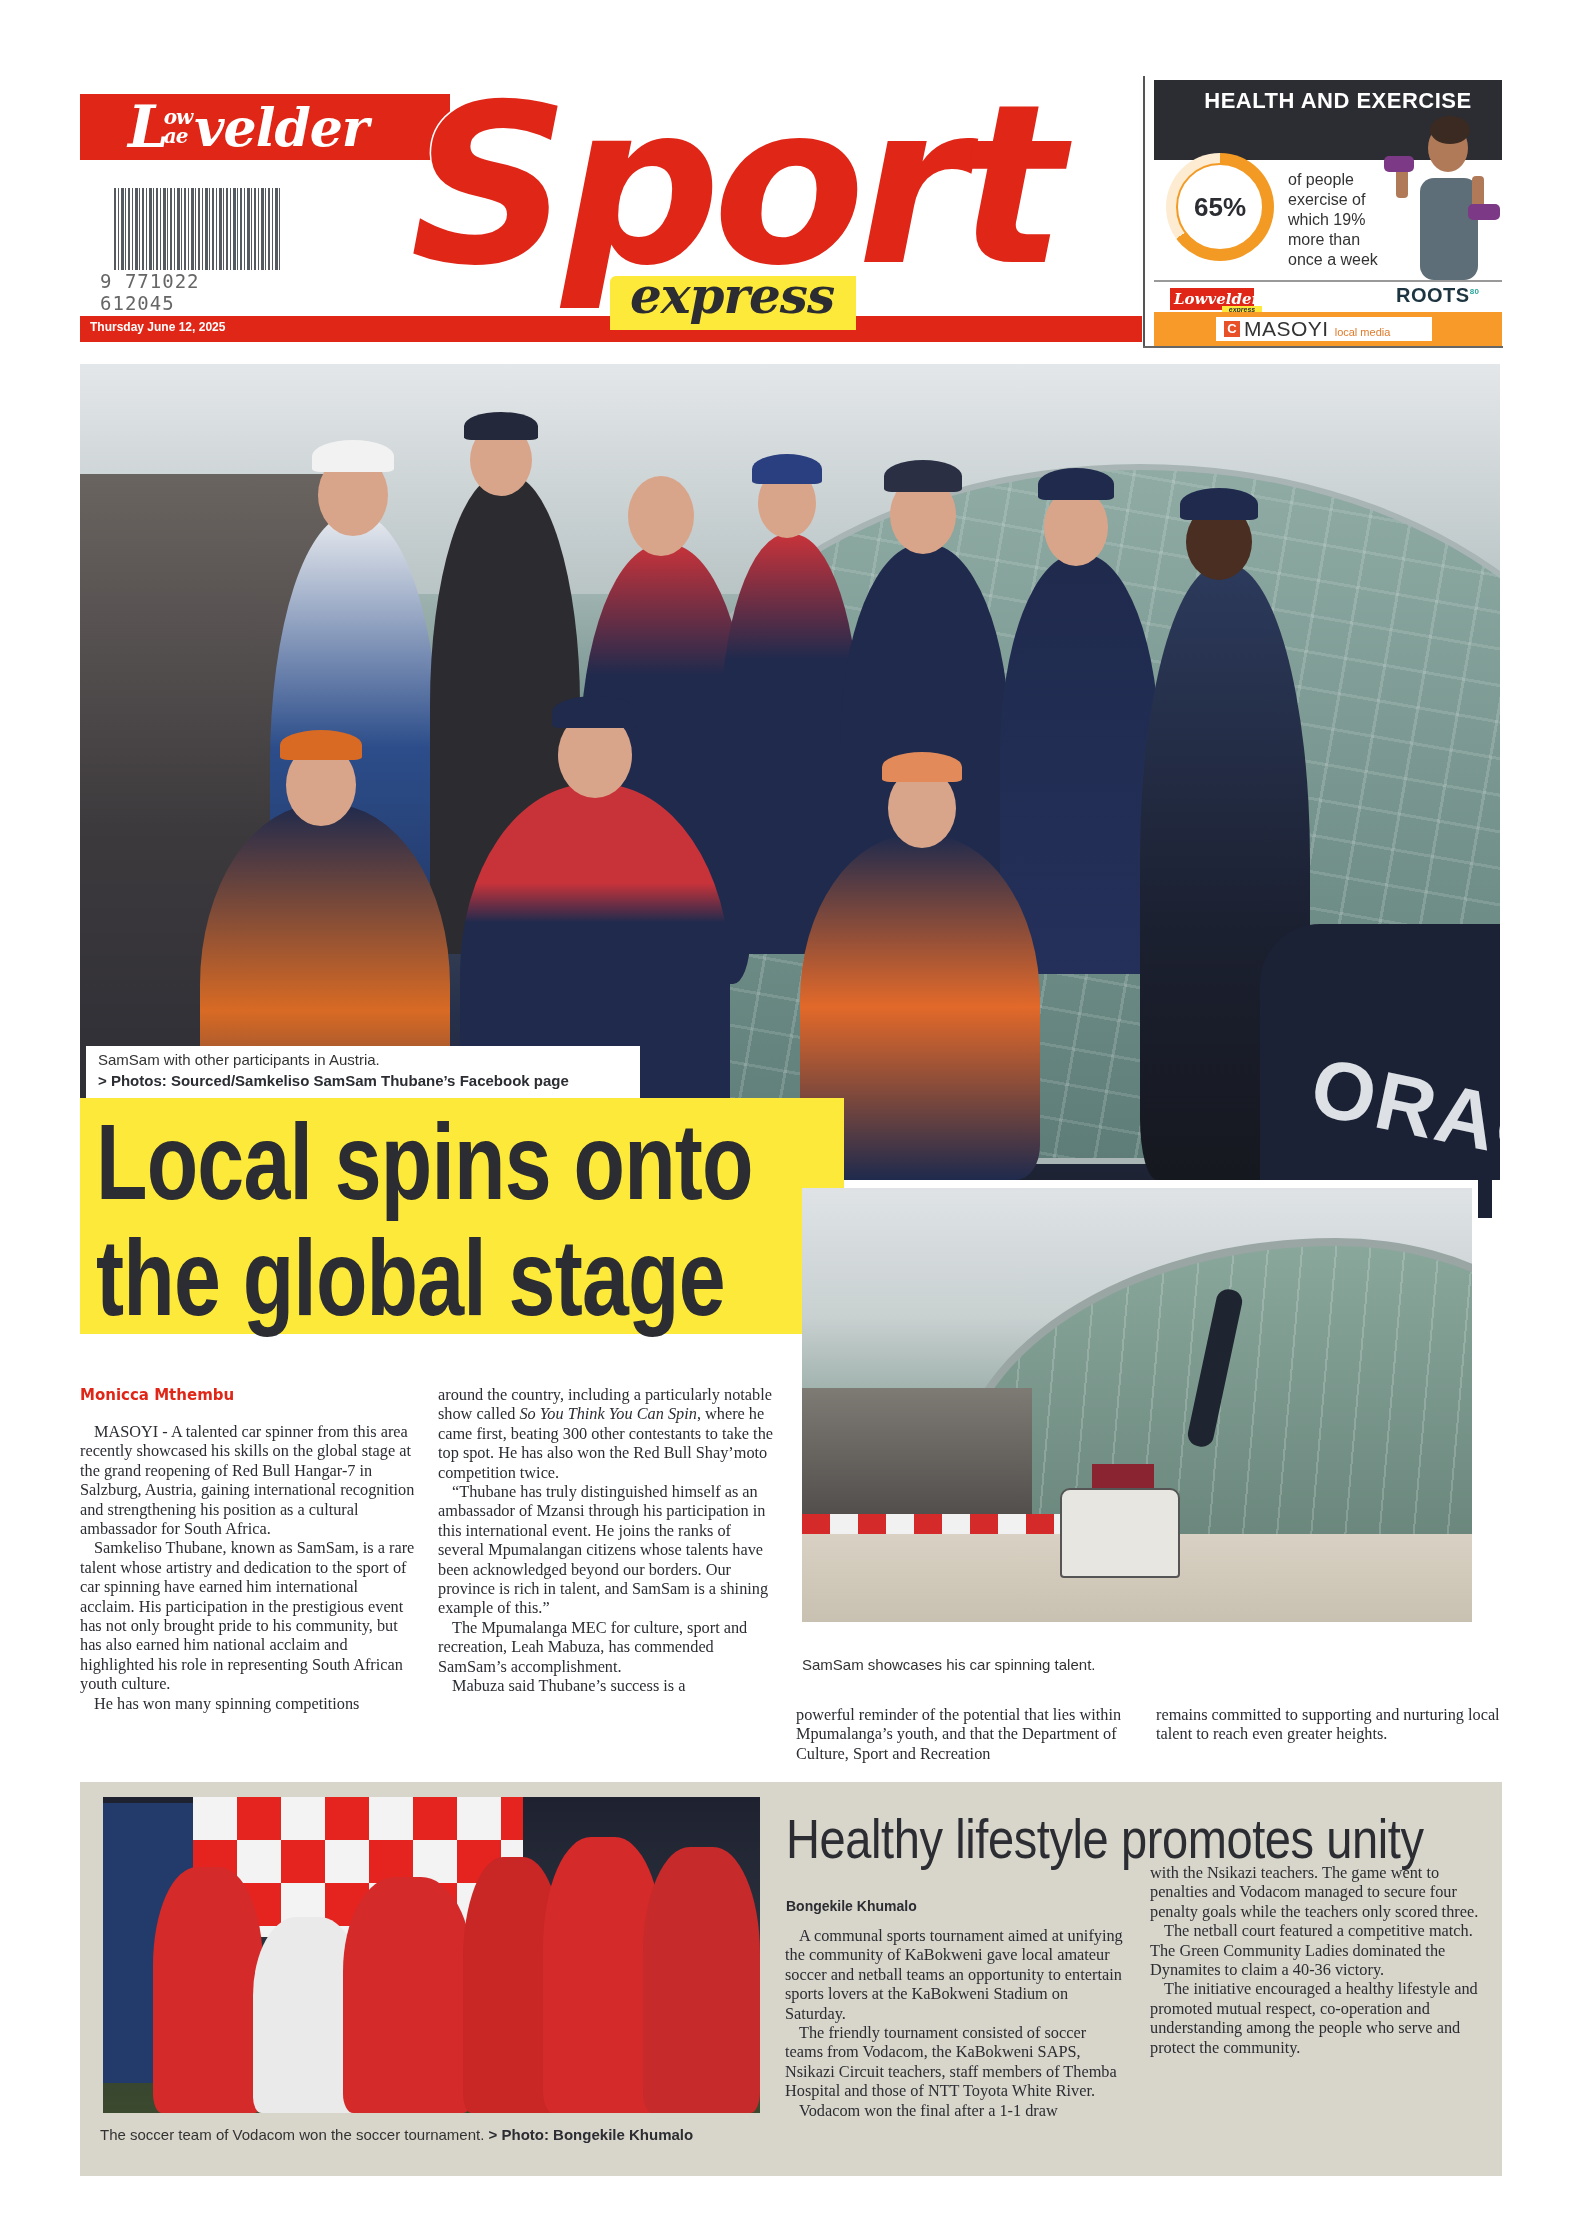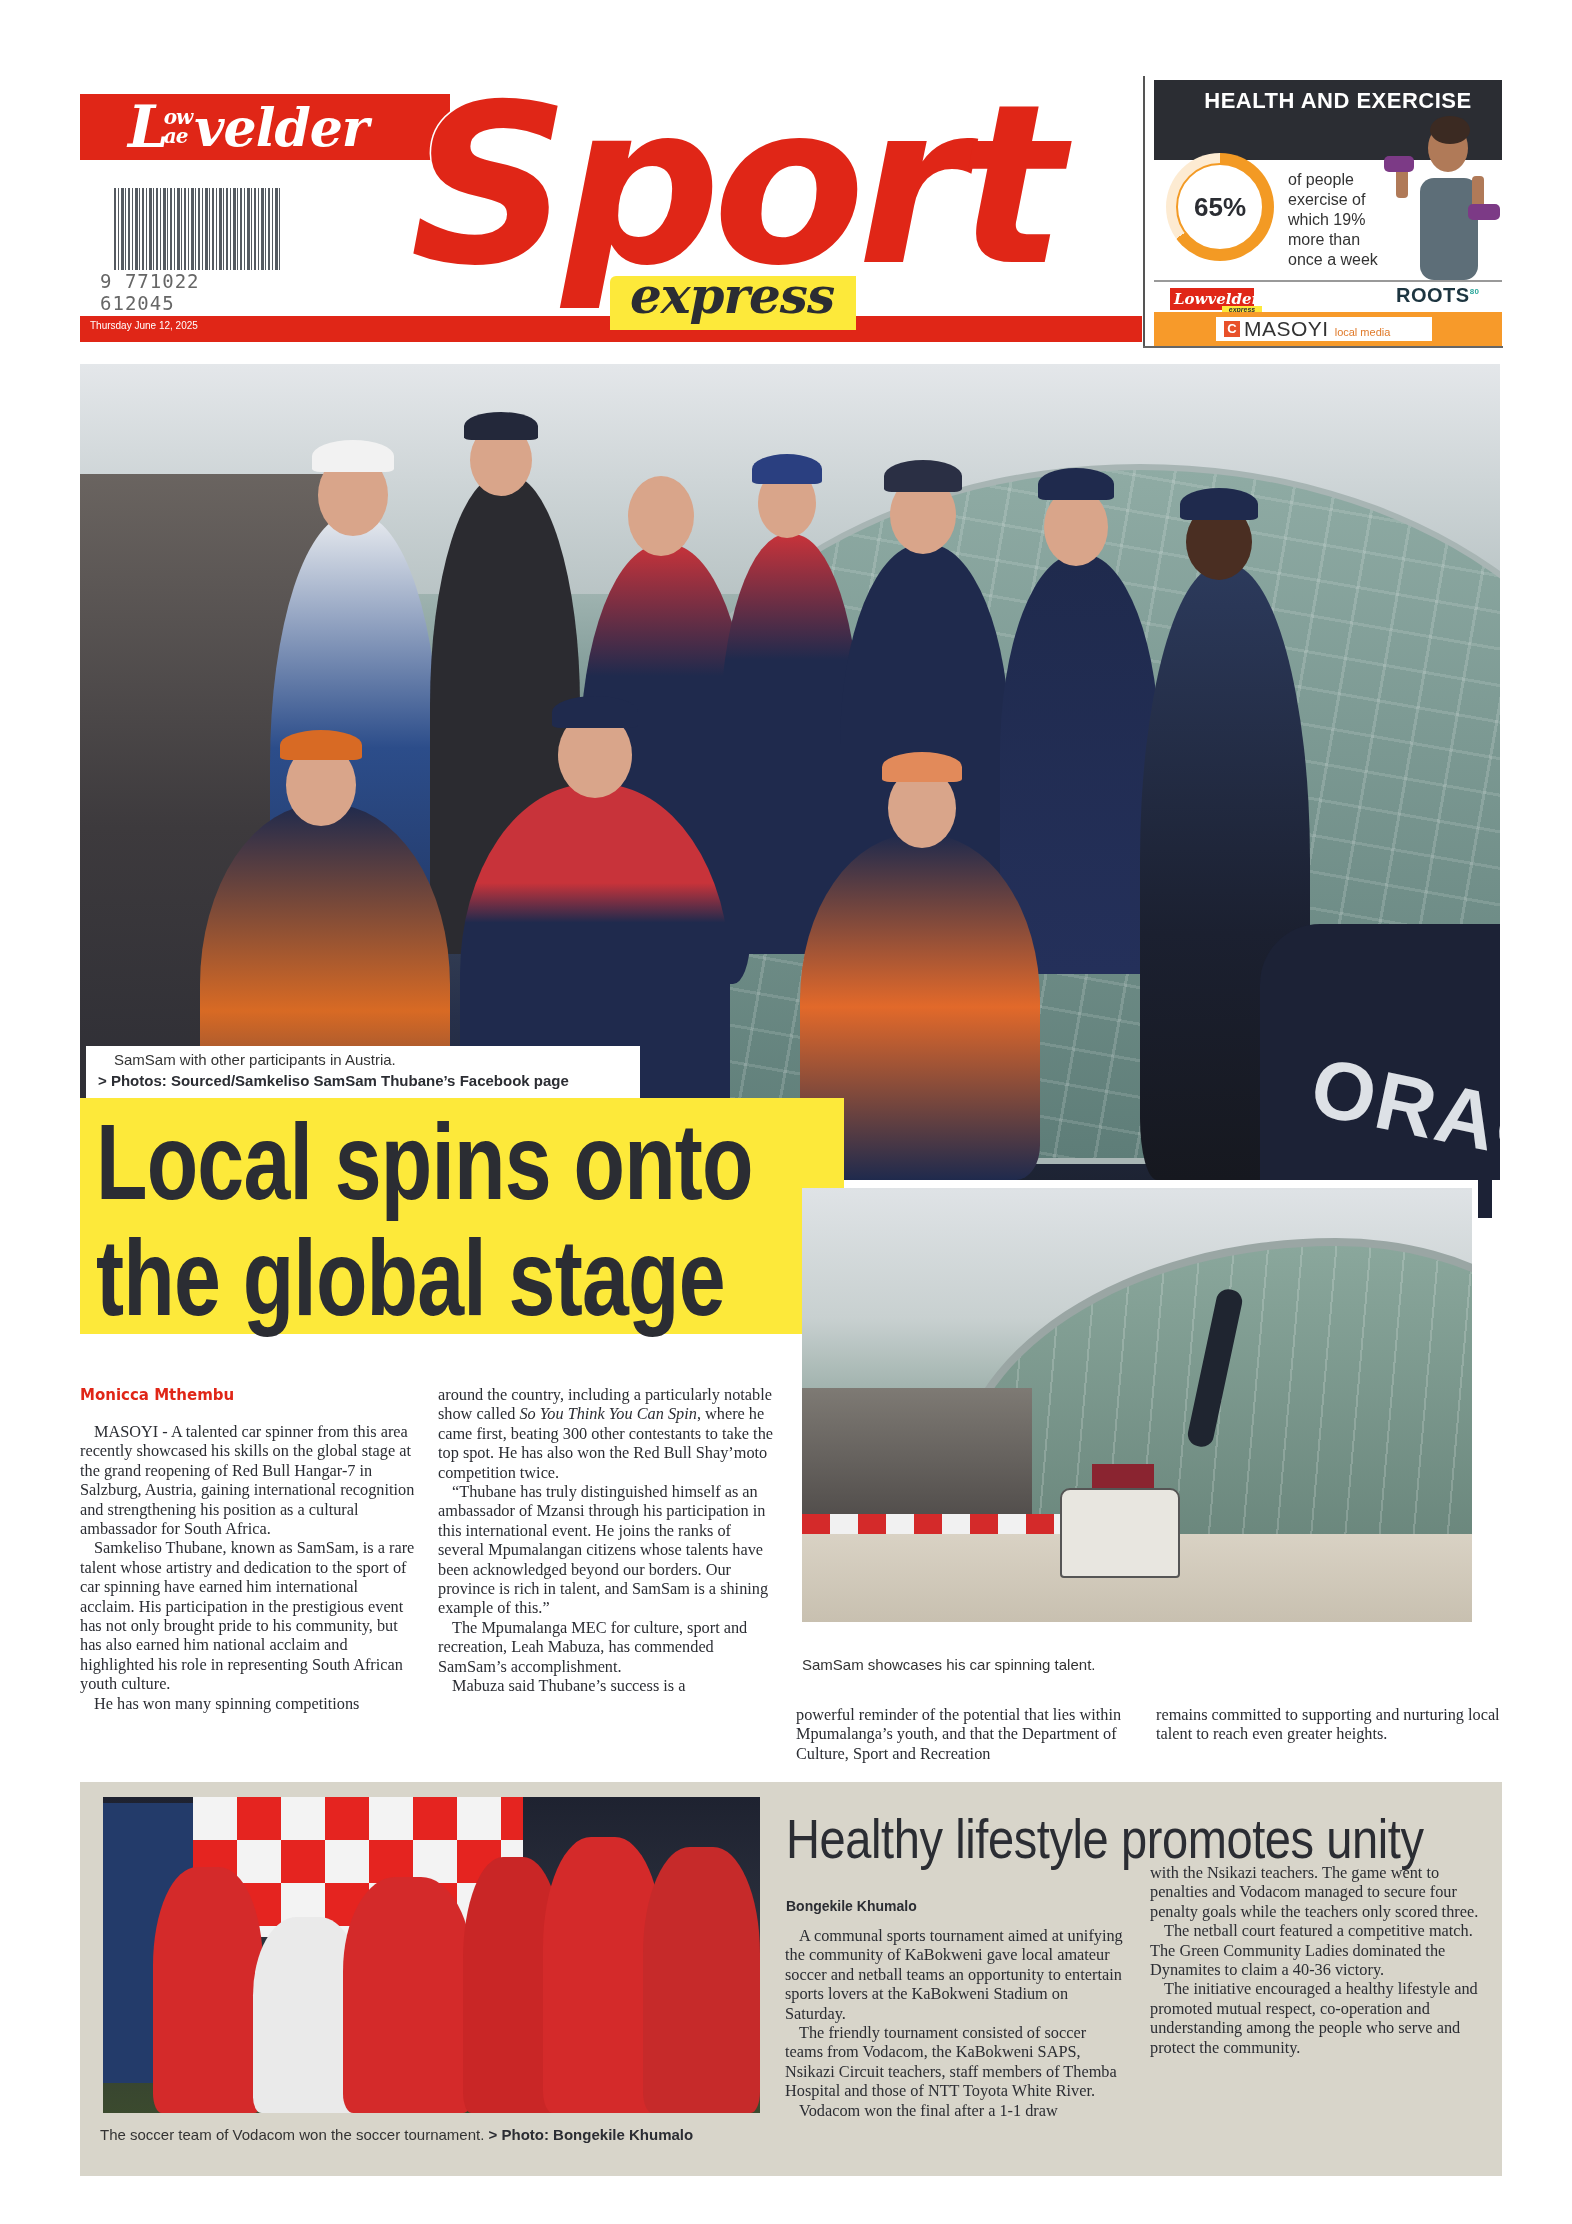--- a/index.html
+++ b/index.html
@@ -9,21 +9,21 @@
     .masthead { position: absolute; left: 80px; top: 80px; width: 1062px; height: 262px; }
     .lv-bar { position: absolute; left: 0; top: 14px; width: 370px; height: 66px; background: #e02617; }
     .lv-logo { position: absolute; left: 48px; top: 14px; height: 66px; display: flex; align-items: center; color: #fff; font-family: "DejaVu Serif", serif; font-style: italic; font-weight: bold; font-size: 52px; letter-spacing: -1px; }
     .lv-logo .l-big { font-size: 58px; }
     .lv-logo .l-stack { display: inline-flex; flex-direction: column; font-size: 20px; line-height: 19px; margin: 0 2px 0 -4px; }
     .barcode { position: absolute; left: 34px; top: 108px; width: 168px; height: 100px; }
     .barcode-bars { position: absolute; left: 0; top: 0; width: 168px; height: 88px;
       background: repeating-linear-gradient(90deg, #555a61 0 2px, #fff 2px 4px, #555a61 4px 5px, #fff 5px 7px, #555a61 7px 10px, #fff 10px 11px, #555a61 11px 12px, #fff 12px 14px); }
     .barcode-digits { position: absolute; left: -18px; top: 82px; font-family: "DejaVu Sans Mono", monospace; font-size: 19px; color: #666; background: #fff; padding: 0 4px; letter-spacing: 1px; }
     .date-bar { position: absolute; left: 0; top: 236px; width: 1062px; height: 26px; background: #e02617; }
-    .date-text { position: absolute; left: 10px; top: 240px; color: #fff; font-weight: normal; font-size: 10px; }
+    .date-text { position: absolute; left: 10px; top: 240px; color: #fff; font-weight: bold; font-size: 12px; }
     .sport-word { position: absolute; left: 330px; top: -6px; font-family: "DejaVu Sans", sans-serif; font-weight: bold; font-style: italic; font-size: 222px; line-height: 222px; color: #e02617; letter-spacing: -8px; -webkit-text-stroke: 3px #fff; paint-order: stroke fill; }
     .express-tag { position: absolute; left: 530px; top: 196px; width: 246px; height: 54px; background: #fde93a; border-radius: 6px 0 0 0; }
     .express-word { position: absolute; left: 550px; top: 186px; font-family: "DejaVu Serif", serif; font-style: italic; font-weight: bold; font-size: 50px; color: #2b2d33; letter-spacing: -1px; }
 
     
     .ad-rule { position: absolute; left: 1143px; top: 76px; width: 2px; height: 270px; background: #555; }
     .ad { position: absolute; left: 1154px; top: 80px; width: 348px; height: 266px; }
     .ad-header { position: absolute; left: 0; top: 0; width: 348px; height: 80px; background: #2b2d33; }
     .ad-title { position: absolute; left: 0; top: 8px; width: 348px; text-align: center; color: #fff; font-weight: bold; font-size: 22px; letter-spacing: 0.5px; padding-left: 20px; }
     .ring { position: absolute; left: 12px; top: 73px; width: 108px; height: 108px; border-radius: 50%;
@@ -51,21 +51,21 @@
       repeating-linear-gradient(100deg, rgba(255,255,255,0.15) 0 3px, transparent 3px 40px),
       repeating-linear-gradient(10deg, rgba(255,255,255,0.12) 0 3px, transparent 3px 36px),
       linear-gradient(180deg, #8faba4, #5e7d78); border: 6px solid #a8b5b4; }
     .hero-crowd { position: absolute; left: 0; top: 110px; width: 260px; height: 706px; background: linear-gradient(180deg, #6a6460, #3d3a3d 50%, #2a2b33); }
     .racer { position: absolute; border-radius: 48% 48% 10% 10%; }
     .racer-head { position: absolute; border-radius: 50%; background: #d9a58a; }
     .racer-cap { position: absolute; border-radius: 50% 50% 10% 10%; }
     .hero-car { position: absolute; left: 1180px; top: 560px; width: 300px; height: 300px; background: #1c2236; border-radius: 60px 0 0 0; }
     .hero-car-text { position: absolute; left: 1230px; top: 700px; color: #dde1e6; font-weight: bold; font-size: 82px; letter-spacing: 2px; transform: rotate(12deg); }
     .hero-caption { position: absolute; left: 86px; top: 1046px; width: 554px; height: 52px; background: #fff; padding: 4px 12px; }
-    .cap-line1 { font-size: 15px; color: #333; line-height: 20px; margin-left: 16px; }
+    .cap-line1 { font-size: 15px; color: #333; line-height: 20px; }
     .cap-line2 { font-size: 15px; color: #2b2d33; font-weight: bold; line-height: 22px; }
     .hero-black-tab { position: absolute; left: 1478px; top: 1180px; width: 14px; height: 38px; background: #1c2236; }
 
     
     .headline-box { position: absolute; left: 80px; top: 1098px; width: 764px; height: 236px; background: #fde93a; }
     .headline-box2 { position: absolute; left: 844px; top: 1210px; width: 20px; height: 124px; background: #fde93a; }
     .headline { position: absolute; left: 96px; top: 1104px; font-family: "Liberation Sans", sans-serif; font-weight: bold; font-size: 108px; line-height: 116px; color: #2b2d33; transform: scaleX(0.78); transform-origin: left top; letter-spacing: -1px; white-space: nowrap; }
 
     
     .photo2 { position: absolute; left: 802px; top: 1188px; width: 670px; height: 434px; overflow: hidden;

